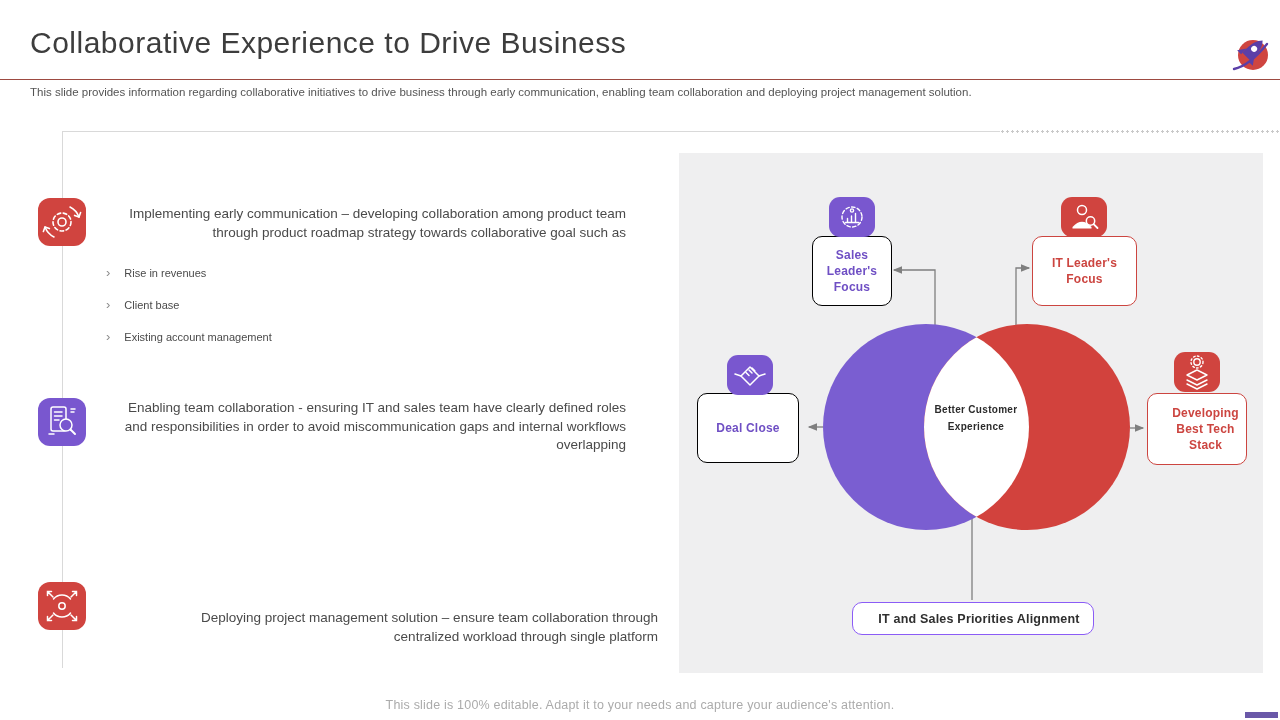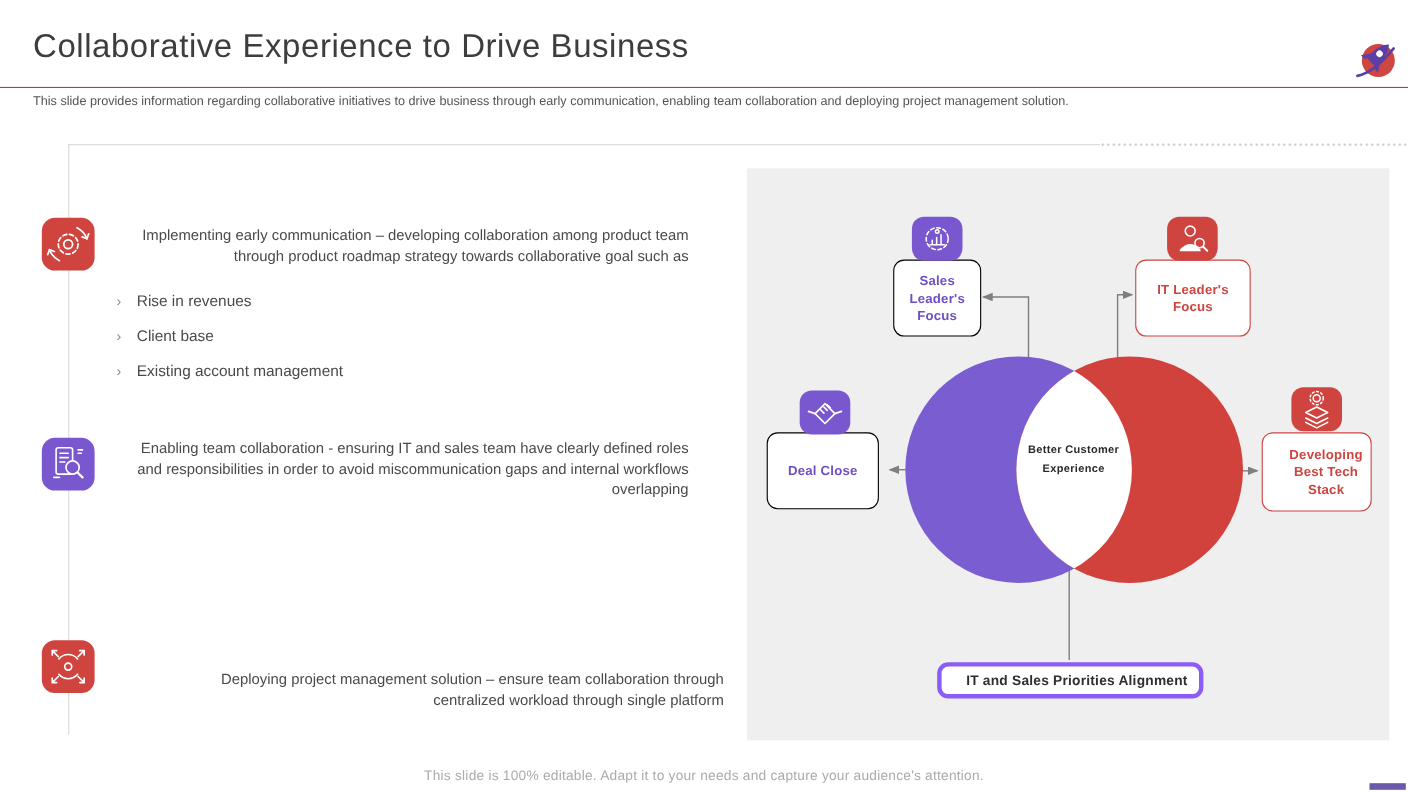--- a/index.html
+++ b/index.html
@@ -37,21 +37,21 @@
     display:flex; align-items:center; justify-content:center; z-index:3;
   }
   .bg-red { background:#d0443f; }
   .bg-purple { background:#7957cf; }
   .item-text {
     position:absolute; left:106px; width:520px;
     font-size:13.5px; line-height:18.5px; color:#4a4a4a;text-align:right;
   }
   .bullet-row { position:absolute; left:106px; display:flex; align-items:baseline; }
   .bullet-marker { color:#8a8a8a; font-size:13px; margin-right:14px; }
-  .bullet-text { font-size:14px; color:#4a4a4a; }
+  .bullet-text { font-size:11px; color:#4a4a4a; }
   
   .panel {
     position:absolute; left:679px; top:153px; width:584px; height:520px;
     background:#efeff0;
   }
   .venn-svg { position:absolute; left:0; top:0; }
   .center-label {
     position:absolute; left:247px; top:248px; width:100px;
     text-align:center; font-size:10px; line-height:17px; font-weight:bold;
     color:#2b2b2b; letter-spacing:0.3px;
@@ -63,21 +63,21 @@
   }
   .callout.purple { border:1px solid #000000; color:#6f4fc4; }
   .callout.red    { border:1px solid #cc4540; color:#cc4540; }
   .callout-label { font-size:12px; line-height:16px; }
   .badge {
     position:absolute; width:46px; height:40px; border-radius:11px;
     display:flex; align-items:center; justify-content:center; z-index:3;
   }
   .bottom-box {
     position:absolute; left:173px; top:449px; width:242px; height:33px;
-    background:#ffffff; border:4px solid #8b5cf6; border-radius:10px;
+    background:#ffffff; border:1px solid #8b5cf6; border-radius:10px;
     display:flex; align-items:center; justify-content:center;
     font-size:12.5px; font-weight:bold; color:#2f2f2f; letter-spacing:0.2px; z-index:2;padding-left:12px;
   }
   
   .footer {
     position:absolute; left:0; top:698px; width:1280px; text-align:center;
     font-size:12.5px; color:#ababab; letter-spacing:0.2px;
   }
   .corner-bar {
     position:absolute; left:1245px; top:712px; width:33px; height:6px;

